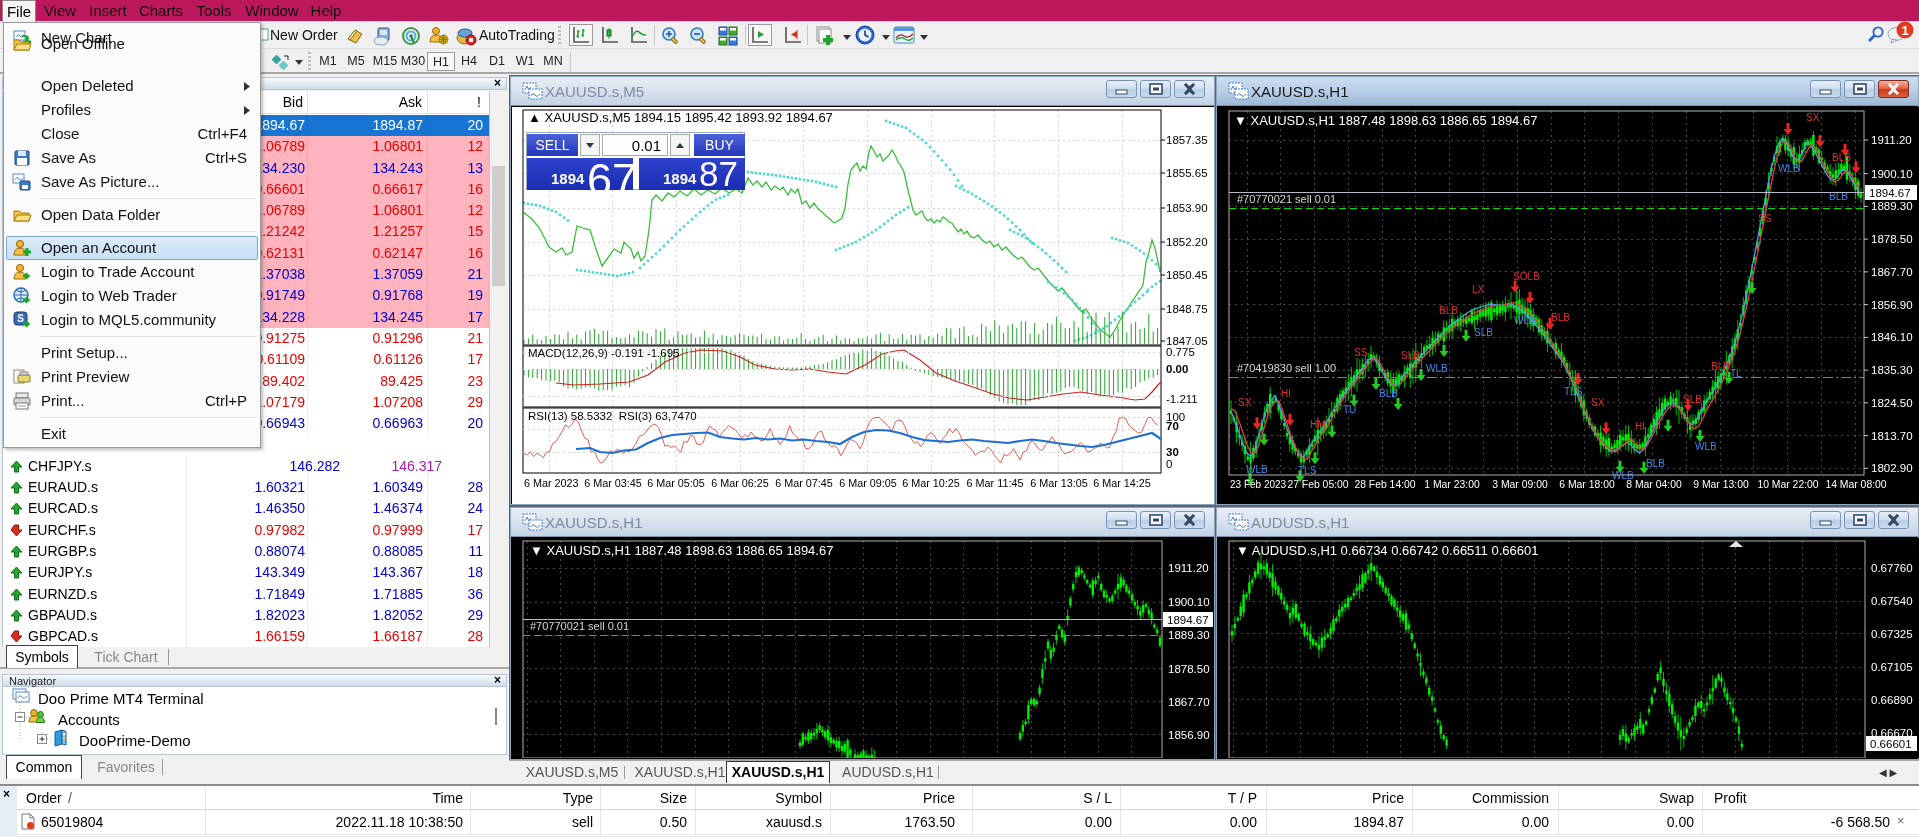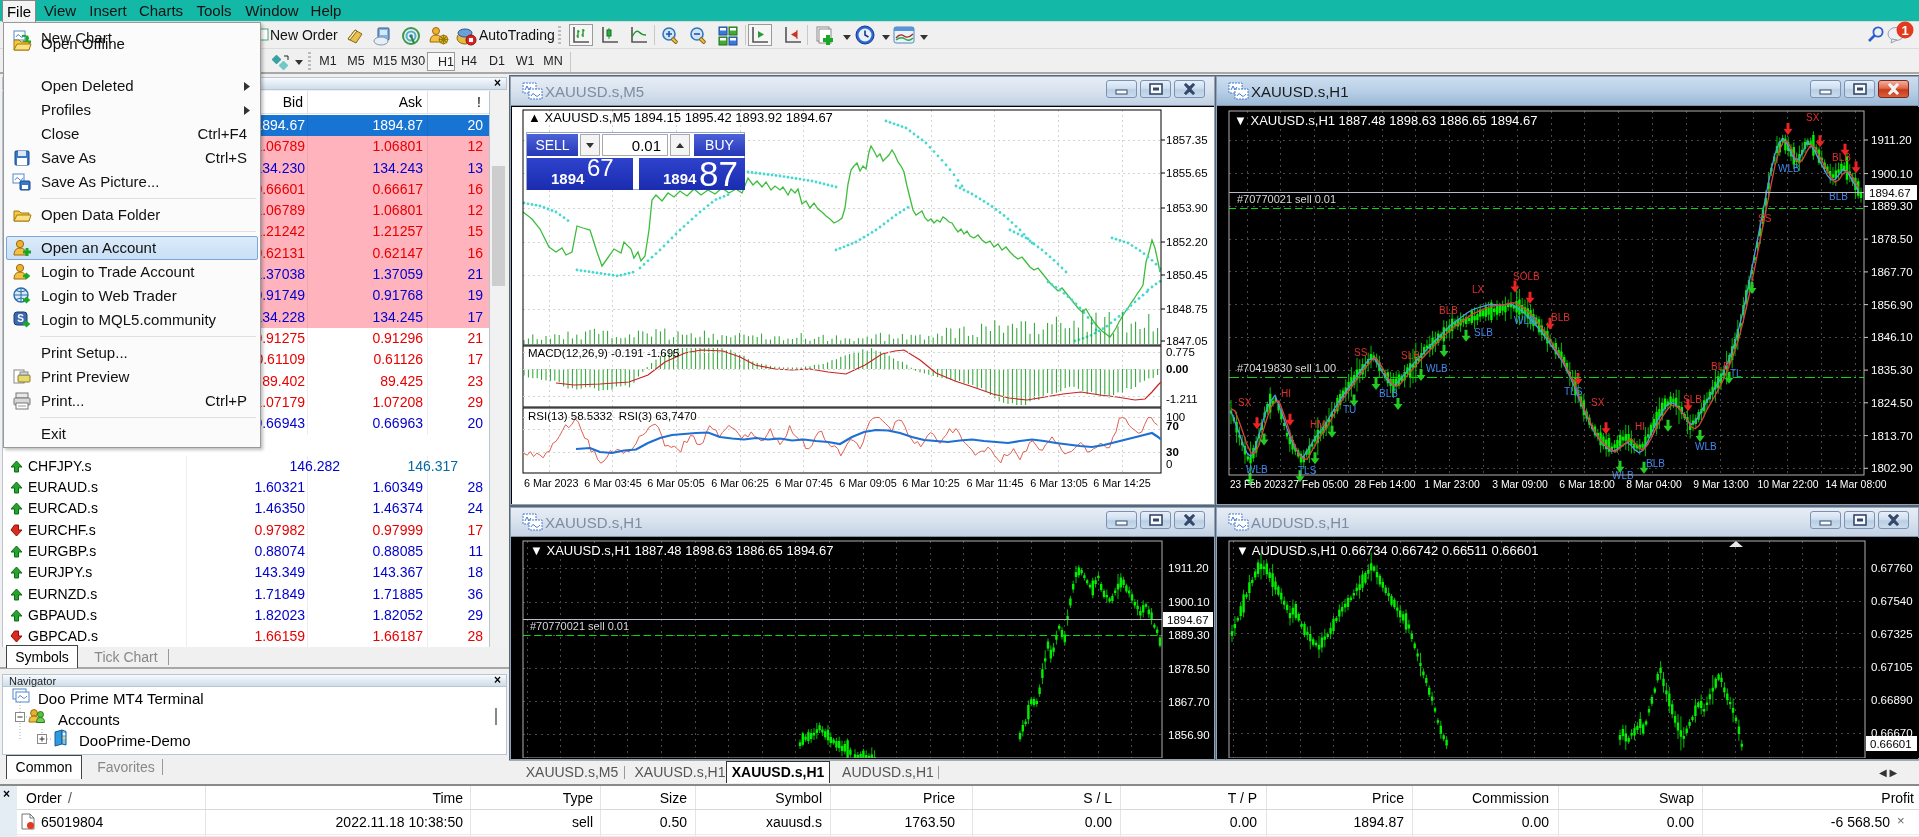--- a/index.html
+++ b/index.html
@@ -1,24 +1,24 @@
 <!DOCTYPE html>
 <html><head><meta charset="utf-8"><style>
 *{margin:0;padding:0;box-sizing:border-box;}
 html,body{width:1919px;height:837px;overflow:hidden;}
 body{font-family:"Liberation Sans",sans-serif;background:#f0f0f0;position:relative;}
 .abs{position:absolute;}
-#menubar{left:0;top:0;width:1919px;height:22px;background:#14b8a6;}
+#menubar{left:0;top:0;width:1919px;height:22px;background:#be185d;}
 .menuitem{position:absolute;top:0;height:21px;line-height:21px;font-size:15px;color:#111;text-align:center;}
 #filebtn{position:absolute;left:2px;top:0;width:34px;height:22px;border:1px solid #888;border-bottom:none;background:#f4f4f4;line-height:21px;font-size:15px;text-align:center;}
 #toolbar1{left:0;top:22px;width:1919px;height:27px;background:#f0f0f0;border-bottom:1px solid #dcdcdc;}
 #toolbar2{left:0;top:49px;width:1919px;height:25px;background:#f0f0f0;border-bottom:2px solid #a8a8a8;}
 .tbtext{position:absolute;font-size:14px;color:#111;}
 .tf{position:absolute;top:3px;height:19px;line-height:19px;font-size:12.5px;color:#222;text-align:center;}
-.tfsel{border:1px solid #9a9a9a;background:#f8f8f8;text-align:right;}
+.tfsel{border:1px solid #9a9a9a;background:#f8f8f8;}
 .vsep{position:absolute;top:3px;width:1px;height:20px;background:#c8c8c8;}
 .dots{position:absolute;top:4px;width:3px;height:18px;background-image:repeating-linear-gradient(#bbb 0 2px,#f0f0f0 2px 4px);}
 #leftpanel{left:0;top:75px;width:509px;height:708px;background:#f0f0f0;}
 .paneltitle{position:absolute;left:2px;width:505px;height:13px;background:linear-gradient(180deg,#f8fbfe 0%,#e3ecf5 45%,#cfdeea 100%);border:1px solid #b9c6d2;font-size:11px;color:#222;line-height:12px;padding-left:6px;}
 #terminal{left:0;top:784px;width:1919px;height:53px;background:#fff;border-top:2px solid #8a8a8a;}
 .thead{position:absolute;font-size:14px;color:#000;white-space:nowrap;}
 .tcell{position:absolute;font-size:14px;color:#000;white-space:nowrap;}
 .tline{position:absolute;top:0;width:1px;height:53px;background:#e4e4e4;}
 #filemenu{left:3px;top:22px;width:258px;height:426px;background:#fbfbfb;border:1px solid #999;box-shadow:2px 2px 3px rgba(0,0,0,0.25);z-index:50;}
 .mi{position:absolute;left:1px;width:254px;height:24px;font-size:15px;color:#111;}
@@ -482,21 +482,21 @@
     <div class="abs" style="left:53px;top:1px;width:20px;height:22px;background:#f4f4f4;border:1px solid #aaa;"><svg width="18" height="20">
         <path d="M5 8 L13 8 L9 13 Z" fill="#333"></path>
       </svg></div>
     <div class="abs" style="left:75px;top:1px;width:66px;height:22px;background:#fff;border:1px solid #aaa;font-size:15px;text-align:right;line-height:21px;padding-right:6px;">0.01</div>
     <div class="abs" style="left:143px;top:1px;width:20px;height:22px;background:#f4f4f4;border:1px solid #aaa;"><svg width="18" height="20">
         <path d="M5 13 L13 13 L9 8 Z" fill="#333"></path>
       </svg></div>
     <div class="abs" style="left:167px;top:1px;width:51px;height:22px;background:linear-gradient(180deg,#4d62d8,#2438b8);color:#fff;font-size:14px;text-align:center;line-height:22px;">BUY</div>
     <div class="abs" style="left:0px;top:25px;width:106px;height:32px;background:linear-gradient(180deg,#2e42cc,#1a2cb0);color:#fff;">
       <span class="abs" style="left:24px;top:12px;font-size:15px;font-weight:bold;">1894</span>
-      <span class="abs" style="left:60px;top:-4px;font-size:24px;">67</span>
+      <span class="abs" style="left:60px;top:-4px;font-size:45px;">67</span>
     </div>
     <div class="abs" style="left:112px;top:25px;width:106px;height:32px;background:linear-gradient(180deg,#2e42cc,#1a2cb0);color:#fff;">
       <span class="abs" style="left:24px;top:12px;font-size:15px;font-weight:bold;">1894</span>
       <span class="abs" style="left:60px;top:-4px;font-size:35px;">87</span>
     </div>
   </div>
 <div class="chartwin" style="left:1216px;top:76px;width:703px;height:429px;background:#000;">
     <div class="ctitle" style="background:linear-gradient(180deg,#cddef0 0%,#b8cfe6 50%,#9cb9d6 100%);border-bottom:1px solid #8094ac;">
       <svg width="22" height="20" viewBox="0 0 22 20" style="position:absolute;left:11px;top:5px;">
         <rect x="1" y="1" width="13" height="10" fill="#fff" stroke="#4479d4" stroke-dasharray="2,1"></rect>
@@ -925,21 +925,21 @@
           <div style="position:absolute;left:183px;top:0;width:1px;height:22px;background:rgba(0,0,0,0.07);"></div>
           <div style="position:absolute;left:304px;top:0;width:1px;height:22px;background:rgba(0,0,0,0.07);"></div>
           <div style="position:absolute;left:424px;top:0;width:1px;height:22px;background:rgba(0,0,0,0.07);"></div>
         </div>
         <div style="position:absolute;left:0;top:341px;width:521px;height:21px;background:#fff;font-size:14px;">
           <svg width="13" height="13" viewBox="0 0 13 13" style="position:absolute;left:7px;top:4px;">
             <path d="M6.5 1 L12 7 L8.5 7 L8.5 12 L4.5 12 L4.5 7 L1 7 Z" fill="#27a22d" stroke="#0d6d18" stroke-width="1"></path>
           </svg>
           <span style="position:absolute;left:25px;top:2px;color:#000;">CHFJPY.s</span>
           <span style="position:absolute;right:184px;top:2px;color:#0000cf;">146.282</span>
-          <span style="position:absolute;right:66px;top:2px;color:#0369a1;">146.317</span>
+          <span style="position:absolute;right:82px;top:2px;color:#a21caf;">146.317</span>
           <span style="position:absolute;right:6px;top:2px;color:#0000cf;">35</span>
           <div style="position:absolute;left:183px;top:0;width:1px;height:21px;background:rgba(0,0,0,0.07);"></div>
           <div style="position:absolute;left:304px;top:0;width:1px;height:21px;background:rgba(0,0,0,0.07);"></div>
           <div style="position:absolute;left:424px;top:0;width:1px;height:21px;background:rgba(0,0,0,0.07);"></div>
         </div>
         <div style="position:absolute;left:0;top:362px;width:486px;height:21px;background:#fff;font-size:14px;">
           <svg width="13" height="13" viewBox="0 0 13 13" style="position:absolute;left:7px;top:4px;">
             <path d="M6.5 1 L12 7 L8.5 7 L8.5 12 L4.5 12 L4.5 7 L1 7 Z" fill="#27a22d" stroke="#0d6d18" stroke-width="1"></path>
           </svg>
           <span style="position:absolute;left:25px;top:2px;color:#000;">EURAUD.s</span>
@@ -1098,21 +1098,21 @@
     <div class="thead" style="left:263px;top:4px;width:200px;text-align:right;">Time</div>
     <div class="thead" style="left:393px;top:4px;width:200px;text-align:right;">Type</div>
     <div class="thead" style="left:487px;top:4px;width:200px;text-align:right;">Size</div>
     <div class="thead" style="left:622px;top:4px;width:200px;text-align:right;">Symbol</div>
     <div class="thead" style="left:755px;top:4px;width:200px;text-align:right;">Price</div>
     <div class="thead" style="left:912px;top:4px;width:200px;text-align:right;">S / L</div>
     <div class="thead" style="left:1057px;top:4px;width:200px;text-align:right;">T / P</div>
     <div class="thead" style="left:1204px;top:4px;width:200px;text-align:right;">Price</div>
     <div class="thead" style="left:1349px;top:4px;width:200px;text-align:right;">Commission</div>
     <div class="thead" style="left:1494px;top:4px;width:200px;text-align:right;">Swap</div>
-    <div class="thead" style="left:1714px;top:4px;width:200px;text-align:right;">Profit</div>
+    <div class="thead" style="left:1714px;top:4px;width:200px;">Profit</div>
     <div class="abs" style="left:17px;top:23px;width:1902px;height:1px;background:#d8d8d8;"></div>
     <div class="abs" style="left:21px;top:27px;width:14px;height:17px;"><svg width="14" height="17" viewBox="0 0 14 17">
         <path d="M1 1 L9 1 L13 5 L13 16 L1 16 Z" fill="#fff" stroke="#777"></path>
         <path d="M9 1 L9 5 L13 5" fill="none" stroke="#777"></path>
         <circle cx="9.5" cy="12.5" r="3.5" fill="#e23a1e"></circle>
       </svg></div>
     <div class="tcell" style="left:41px;top:28px;">65019804</div>
     <div class="tcell" style="left:213px;top:28px;width:250px;text-align:right;">2022.11.18 10:38:50</div>
     <div class="tcell" style="left:343px;top:28px;width:250px;text-align:right;">sell</div>
     <div class="tcell" style="left:437px;top:28px;width:250px;text-align:right;">0.50</div>

